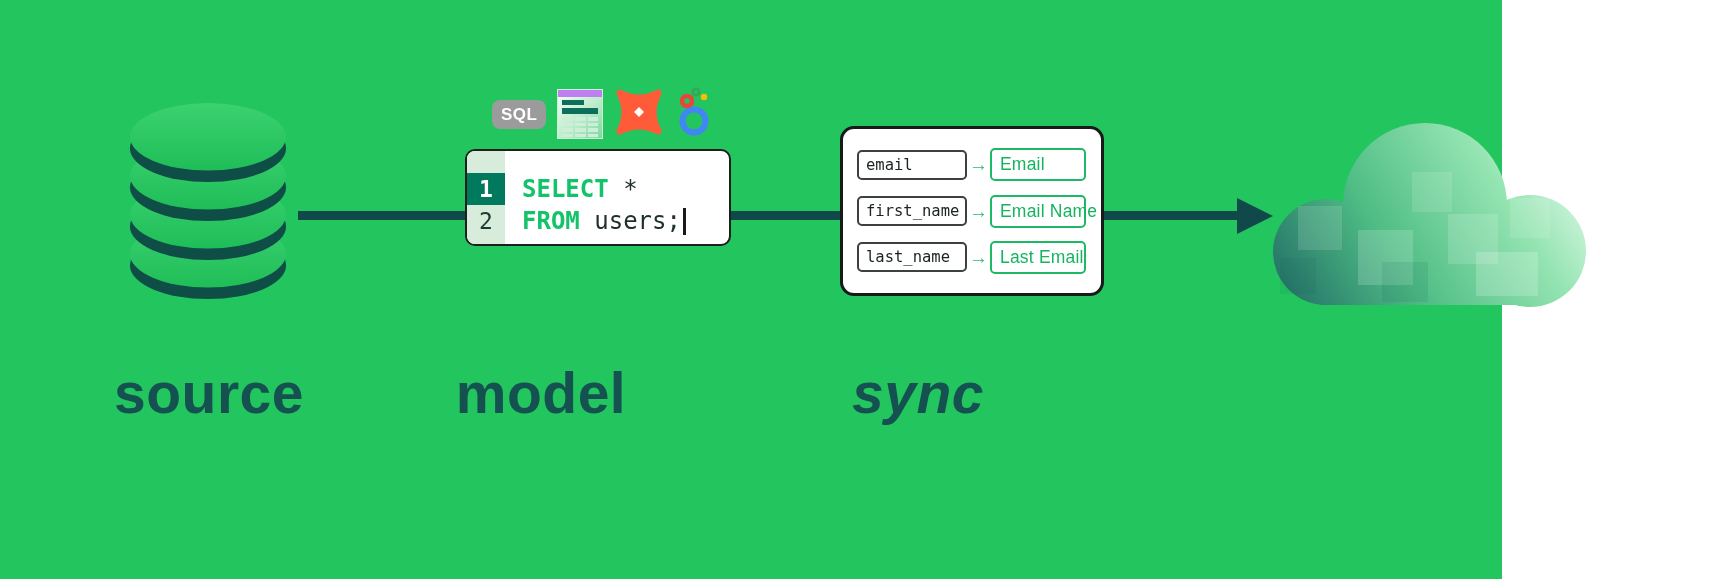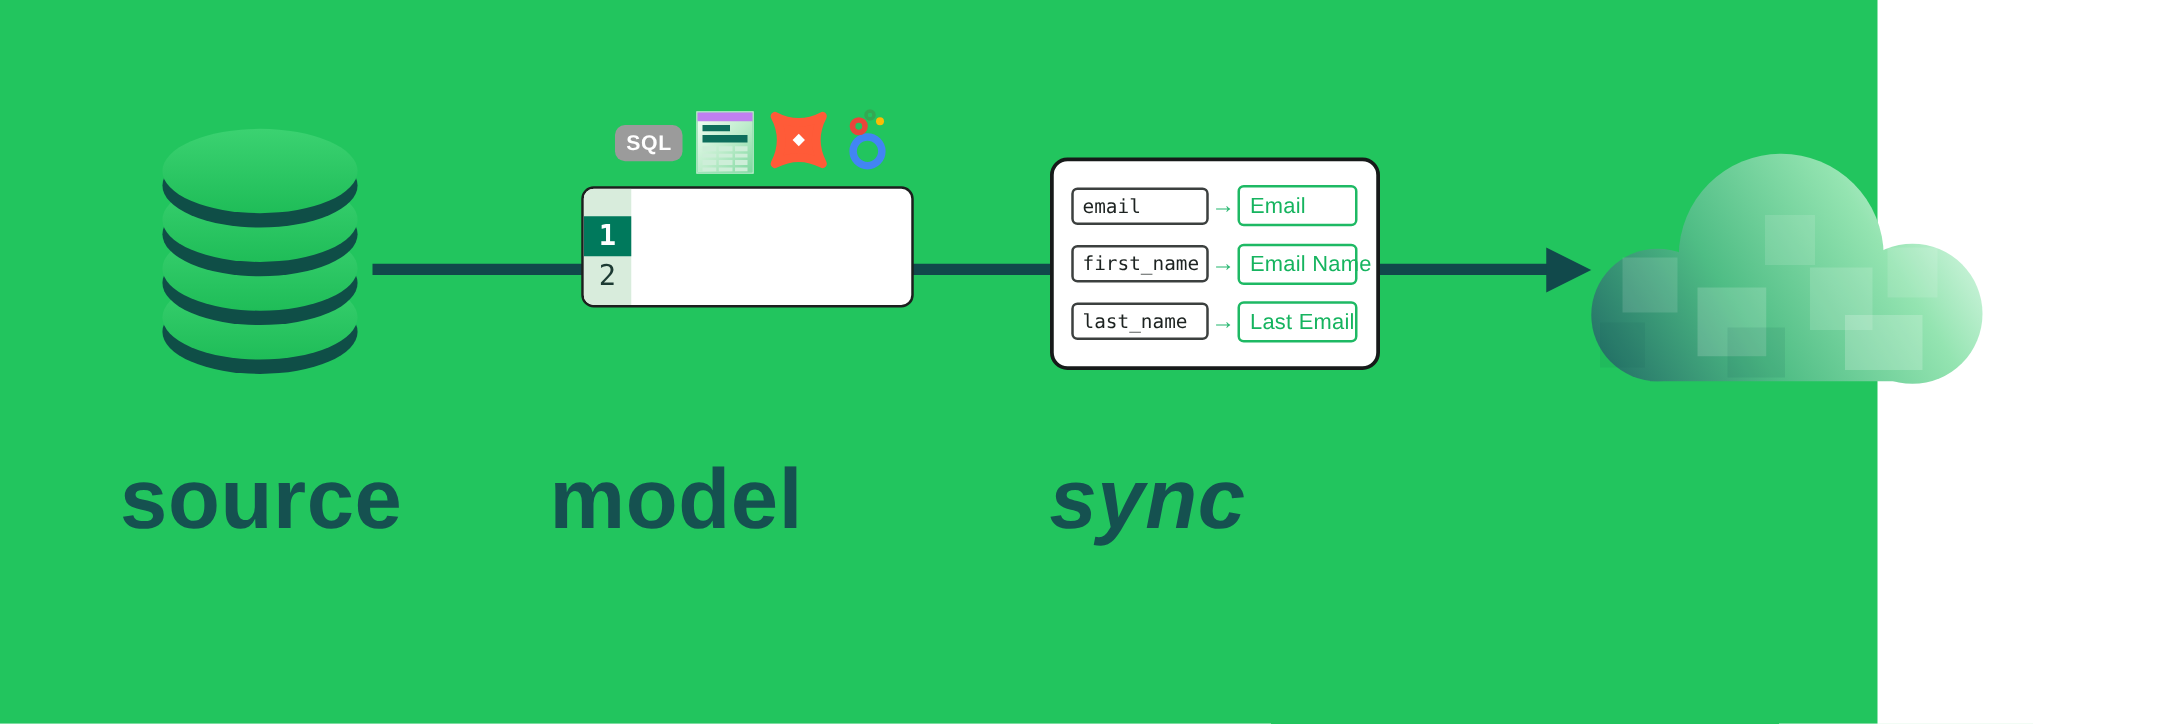--- a/index.html
+++ b/index.html
@@ -12,21 +12,21 @@
   .line2{left:729px;width:113px;}
   .line3{left:1101px;width:140px;}
   .arrowhead{position:absolute;left:1237px;top:198px;width:0;height:0;
     border-left:36px solid #11494b;border-top:18px solid transparent;border-bottom:18px solid transparent;}
 
   
   .db{position:absolute;left:116px;top:96px;}
 
   
   .stage-label{position:absolute;top:360px;transform:translateX(-50%);
-    font-size:68px;font-weight:700;color:#155150;letter-spacing:0.5px;white-space:nowrap;}
+    font-size:57px;font-weight:700;color:#155150;letter-spacing:0.5px;white-space:nowrap;}
   .lbl-source{left:209px;}
   .lbl-model{left:541px;}
   .lbl-sync{left:918px;font-style:italic;}
   .lbl-destination{left:1293px;}
 
   
   .icon-strip{position:absolute;left:492px;top:88px;display:flex;align-items:center;gap:11px;height:52px;}
   .sql-badge{background:#9b9b9b;color:#ffffff;font-weight:700;font-size:17px;
     border-radius:8px;padding:6px 9px;line-height:1;letter-spacing:0.5px;}
   .sheet{width:46px;height:50px;background:linear-gradient(135deg,#f4fff6 0%,#bdeccb 55%,#7fd8a0 100%);
@@ -130,20 +130,24 @@
         <circle cx="29" cy="11" r="3.2" fill="#fbbc05"></circle>
       </svg>
     </span>
   </div>
 
   <div class="code-block">
     <div class="gutter">
       <div class="ln active">1</div>
       <div class="ln">2</div>
     </div>
+    <div class="code-lines">
+      <div class="code-line"><span class="kw">SELECT</span><span> *</span></div>
+      <div class="code-line"><span class="kw">FROM</span><span> users;</span><span class="cursor"></span></div>
+    </div>
   </div>
 
   <div class="sync-box">
     <div class="map-row">
       <span class="field-box">email</span>
       <span class="map-arrow">→</span>
       <span class="target-box">Email</span>
     </div>
     <div class="map-row">
       <span class="field-box">first_name</span>

